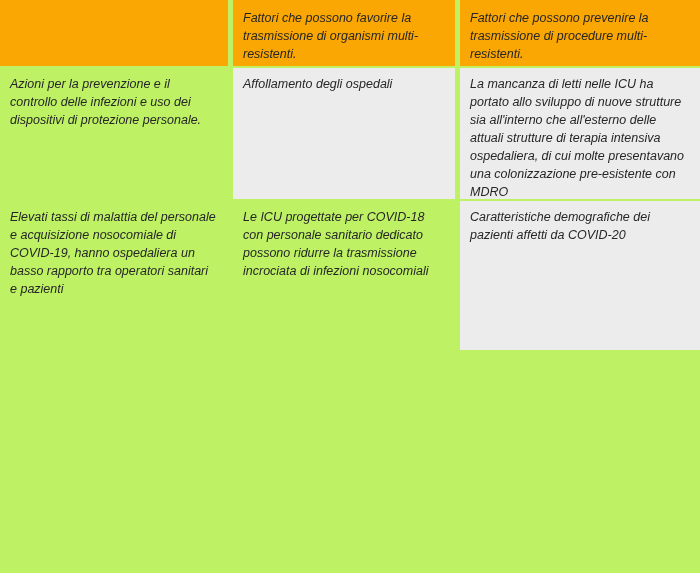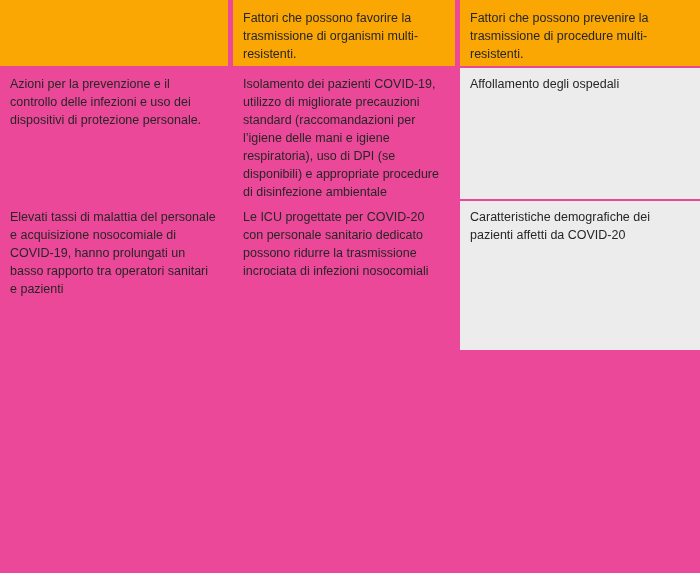--- a/index.html
+++ b/index.html
@@ -15,22 +15,23 @@
     --text: #262626;
   }
   .table {
     width: 700px;
     height: 573px;
     display: grid;
     grid-template-columns: 228px 222px 1fr;
     grid-template-rows: 66px 131px 149px 99px 117px;
     column-gap: 5px;
     row-gap: 2px;
-    background: #ec4899;
+    background: #bef264;
     align-content: start;
+    font-style: italic;
   }
   .cell {
     box-sizing: border-box;
     padding: 7px 10px 0 10px;
     font-size: 12.5px;
     line-height: 18px;
     color: var(--text);
     overflow: hidden;
   }
   .cell.head {
@@ -44,22 +45,22 @@
 </head>
 <body>
 
 <div class="table">
 
   <div class="cell head"></div>
   <div class="cell head">Fattori che possono favorire la trasmissione di organismi multi-resistenti.</div>
   <div class="cell head">Fattori che possono prevenire la trasmissione di procedure multi-resistenti.</div>
 
   <div class="cell">Azioni per la prevenzione e il controllo delle infezioni e uso dei dispositivi di protezione personale.</div>
-  <div class="cell">Isolamento dei pazienti COVID-19, utilizzo di migliorate precauzioni standard (raccomandazioni per l’igiene delle mani e igiene respiratoria), uso di DPI (se disponibili) e appropriate procedure di disinfezione ambientale</div>
 
   <div class="cell alt">Affollamento degli ospedali</div>
+  <div class="cell alt">La mancanza di letti nelle ICU ha portato allo sviluppo di nuove strutture sia all'interno che all'esterno delle attuali strutture di terapia intensiva ospedaliera, di cui molte presentavano una colonizzazione pre-esistente con MDRO</div>
 
-  <div class="cell">Elevati tassi di malattia del personale e acquisizione nosocomiale di COVID-19, hanno prolungati un basso rapporto tra operatori sanitari e pazienti</div>
-  <div class="cell">Le ICU progettate per COVID-20 con personale sanitario dedicato possono ridurre la trasmissione incrociata di infezioni nosocomiali</div>
+  <div class="cell">Elevati tassi di malattia del personale e acquisizione nosocomiale di COVID-19, hanno ospedaliera un basso rapporto tra operatori sanitari e pazienti</div>
+  <div class="cell">Le ICU progettate per COVID-18 con personale sanitario dedicato possono ridurre la trasmissione incrociata di infezioni nosocomiali</div>
 
   <div class="cell alt">Caratteristiche demografiche dei pazienti affetti da COVID-20</div>
 
 </div>
 
 </body></html>

